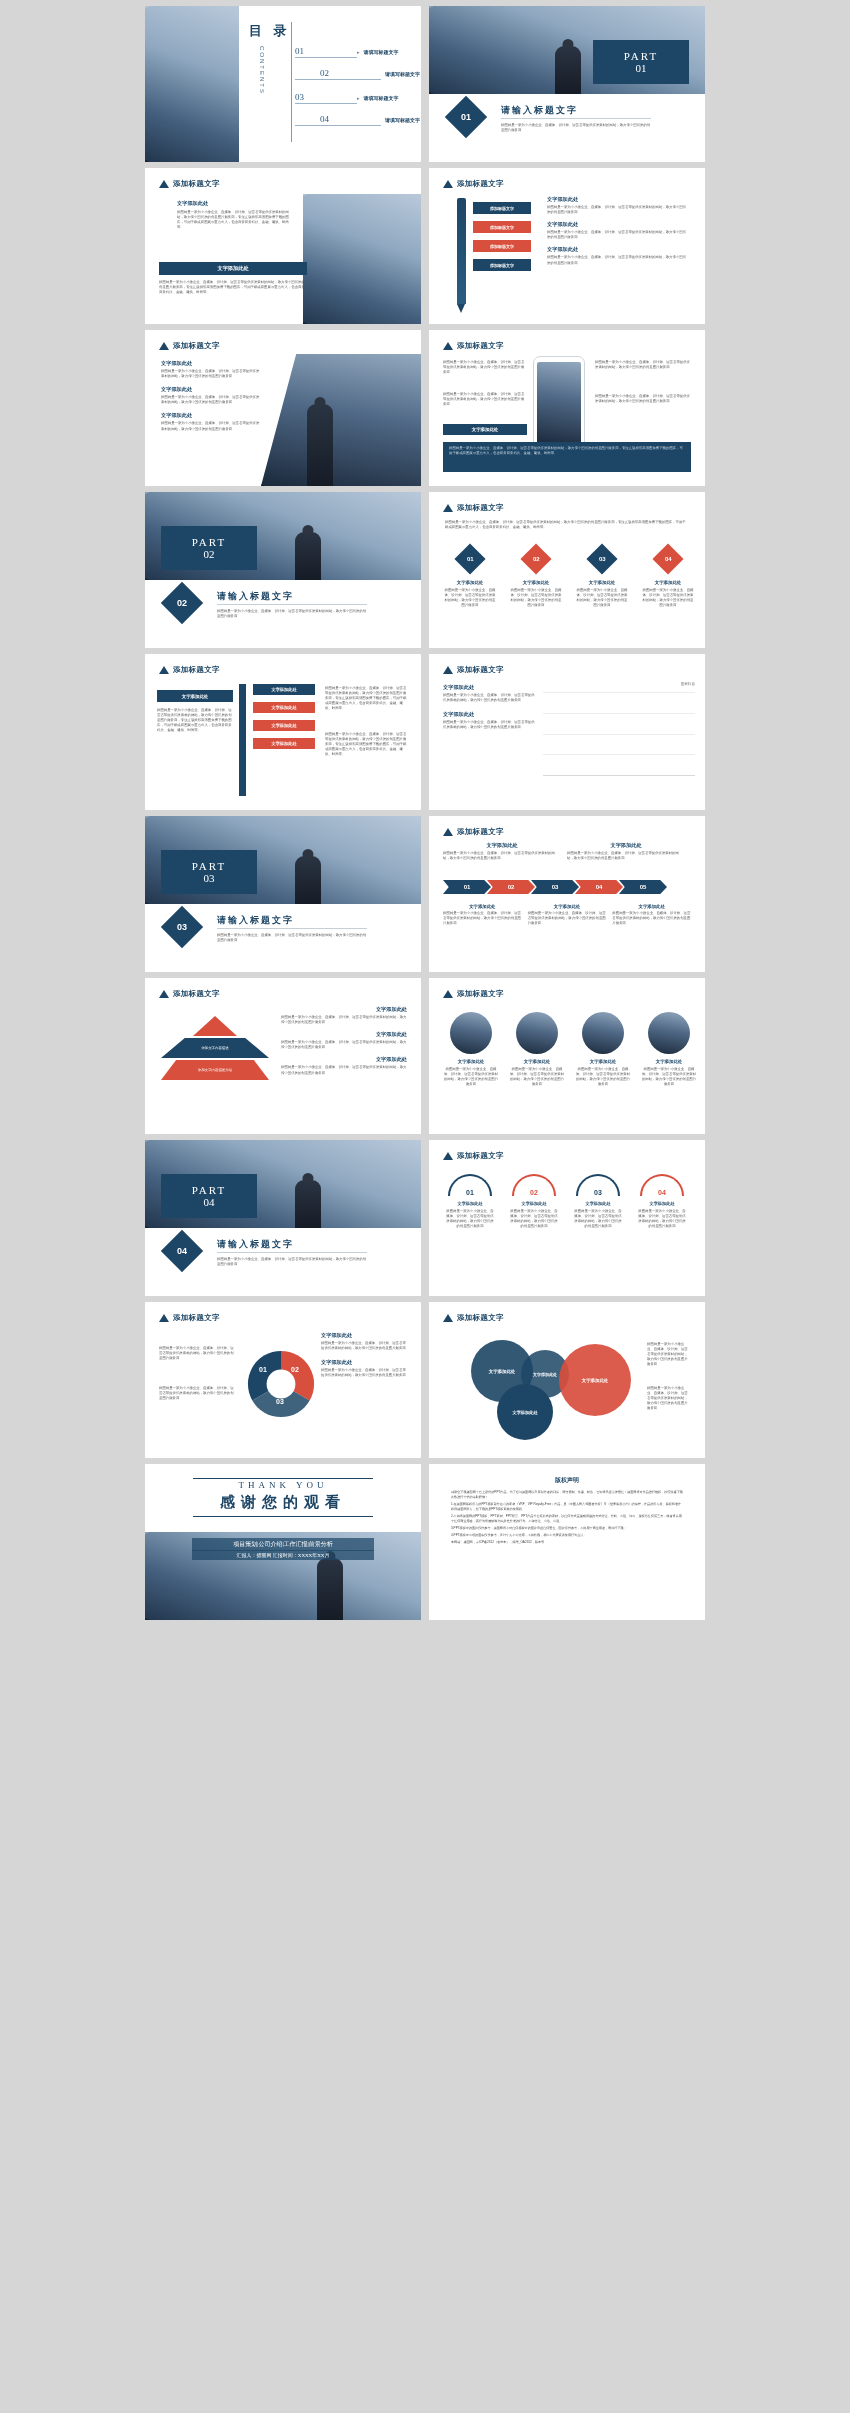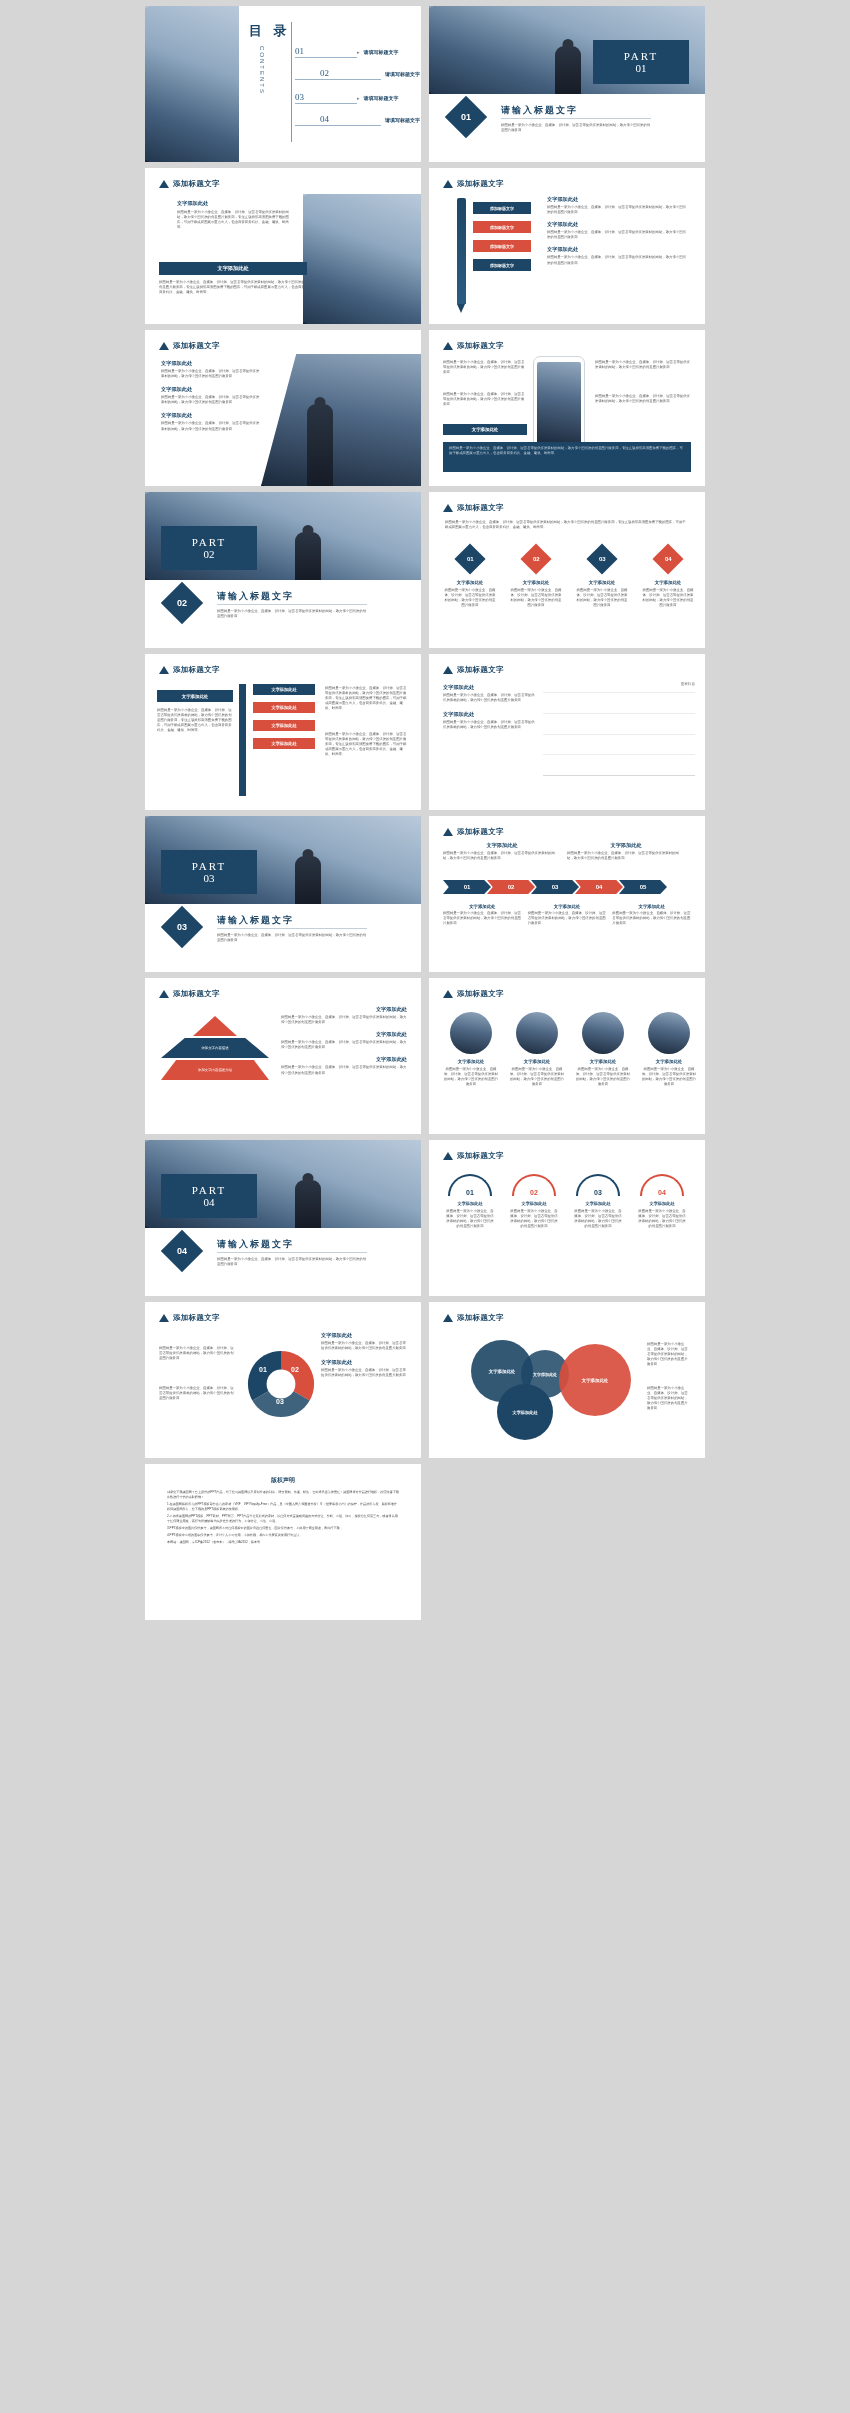--- a/index.html
+++ b/index.html
@@ -585,20 +585,33 @@
       </div>
       <div style="position:absolute;left:102px;top:8px;width:72px;height:72px;border-radius:50%;background:#d94f3d;opacity:.92;display:flex;align-items:center;justify-content:center;">
         <span style="color:#fff;font-size:4.4px;font-weight:bold;">文字添加此处</span>
       </div>
       <div class="body-txt" style="position:absolute;left:182px;top:10px;width:44px;color:#fff;"></div>
     </div>
     <div class="body-txt" style="position:absolute;right:14px;top:40px;width:44px;">摄图网是一家为中小微企业、自媒体、设计师、运营者等提供优质素材的网站，致力传中国优质的创意图片服务商</div>
     <div class="body-txt" style="position:absolute;right:14px;top:84px;width:44px;">摄图网是一家为中小微企业、自媒体、设计师、运营者等提供优质素材的网站，致力传中国优质的创意图片服务商</div>
   </div>
 
+  <div class="slide">
+    <div class="ty-wrap">
+      <div class="ty-ln" style="top:14px;"></div>
+      <div class="ty1">THANK YOU</div>
+      <div class="ty2">感谢您的观看</div>
+      <div class="ty-ln" style="top:52px;"></div>
+      <div class="ty-img photo">
+          <div class="person" style="left:172px;height:70%;"></div>
+        </div>
+      <div class="ty-band" style="top:74px;width:182px;font-size:6px;padding:2px 0;">项目策划|公司介绍|工作汇报|前景分析</div>
+      <div class="ty-band" style="top:86px;width:182px;font-size:5px;padding:2px 0;">汇报人：摄图网  汇报时间：XXXX年XX月</div>
+    </div>
+  </div>
 
   <div class="slide">
     <div class="cp-t">版权声明</div>
     <div class="cp-b">
       <p>感谢您下载摄图网平台上提供的PPT作品，为了您与摄图网以及原创作者的利益，请勿复制、传播、销售，否则将承担法律责任！摄图网将对作品进行维权，按照传播下载次数进行十倍的索取赔偿！</p>
       <p>1.在摄图网版权所有的PPT模板部分含有的素材（VRF、VIP Royalty-Free）作品，是《中国人民共和国著作权》及《世界版权公约》的保护，作品的所有权、版权和著作权归摄图网所有，您下载的是PPT模板素材的使用权。</p>
       <p>2.不得将摄图网的PPT模板、PPT素材、PPT背景、PPT作品等任何形式的素材，以任何方式直接或间接的方式转让、分销、出租、许可、授权给任何第三方，或者将其用于任何商业用途，该行为将被解释为实质性分发的行为。不得转让、出售、出租。</p>
       <p>3.PPT模板中的图片仅供参考，摄图网将不对任何模板中的图片承担任何责任，图片仅供参考，不得用于商业用途，请自行下载；</p>
       <p>4.PPT模板中出现的图标仅供参考，设计个人不可转用，不得转载，相应不代表该类使用行为合法。</p>
       <p>本网站：摄图网，京ICP备2312（省市本），编号_GA2312，版本号_</p>

